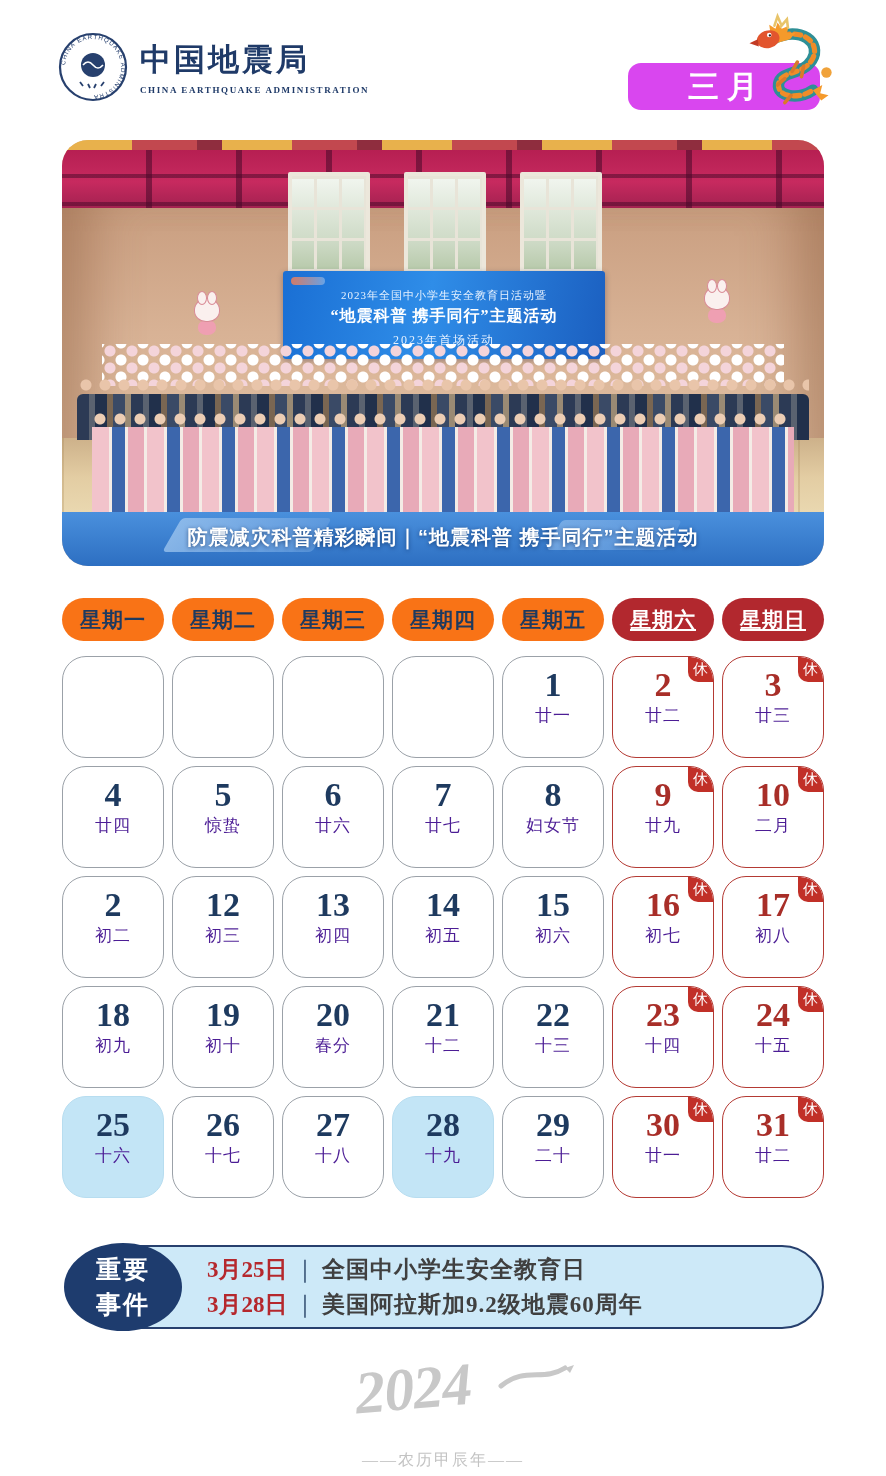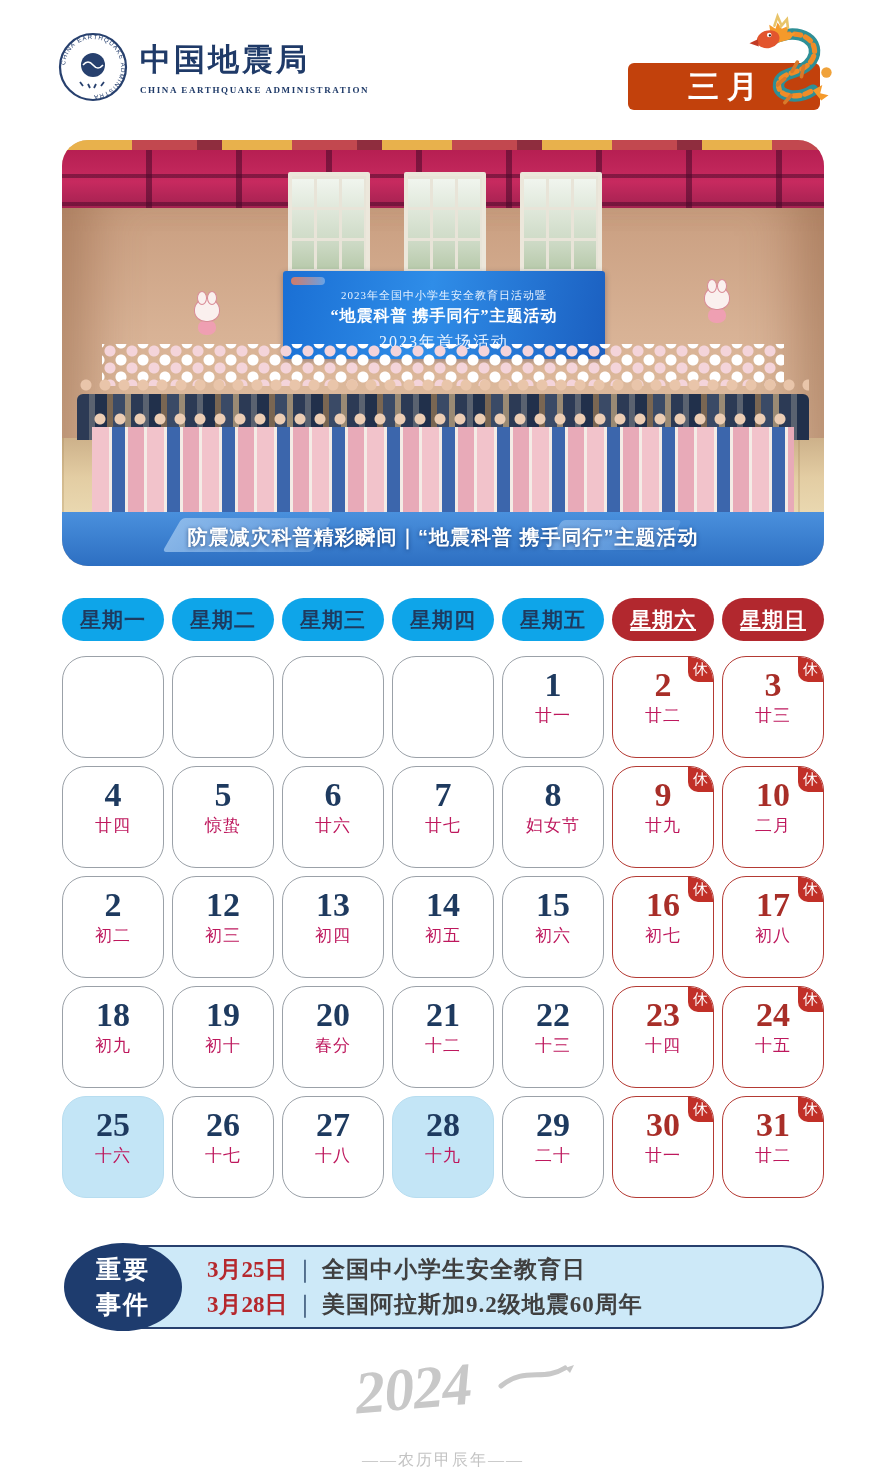--- a/index.html
+++ b/index.html
@@ -12,21 +12,21 @@
   
   .logo-group { position:absolute; left:58px; top:32px; display:flex; align-items:center; }
   .seal { width:70px; height:70px; }
   .org-names { margin-left:12px; }
   .org-cn { font-size:31px; font-weight:bold; color:#1f3a68; letter-spacing:3px; }
   .org-en { font-size:9px; font-weight:bold; color:#1f3a68; letter-spacing:1.6px; margin-top:4px; }
 
   .month-wrap { position:absolute; left:628px; top:8px; width:214px; height:104px; }
   .month-badge {
     position:absolute; left:0; bottom:2px; width:192px; height:47px;
-    background:#c2410c; border-radius:6px; color:#ffffff;
+    background:#d946ef; border-radius:13px; color:#ffffff;
     display:flex; align-items:center; justify-content:center;
     font-size:31px; font-weight:bold; letter-spacing:8px; padding-left:6px;
   }
   .dragon { position:absolute; right:-2px; top:0; width:110px; height:104px; }
 
   
   .photo { position:absolute; left:62px; top:140px; width:762px; height:426px;
            border-radius:26px; overflow:hidden; background:#d9b9a0; }
   .ph-skylight { position:absolute; top:0; left:0; right:0; height:13px; z-index:2;
     background:repeating-linear-gradient(90deg,#e8b14c 0 70px,#c2484f 70px 135px,#8f2d3e 135px 160px); }
@@ -55,21 +55,21 @@
   .mascot .body { width:18px; height:15px; background:#ef9fb2; border-radius:45%; margin:-2px auto 0; }
   .m-left{ left:130px; top:158px; } .m-right{ left:640px; top:146px; }
   .ph-banner { position:absolute; left:221px; top:131px; width:322px; height:88px; z-index:3;
     background:linear-gradient(100deg,#1a6fd4 0%,#2f8de8 45%,#1b5fc0 100%);
     border-radius:3px; color:#ffffff; text-align:center;
     box-shadow:0 2px 6px rgba(0,0,50,.3); }
   .ph-banner .blogo { position:absolute; left:8px; top:6px; width:34px; height:8px; border-radius:4px;
     background:linear-gradient(90deg,#ff7d4d,#ffffff66); opacity:.8; }
   .bl1 { font-size:11px; margin-top:17px; color:#e7f2ff; letter-spacing:1px; }
   .bl2 { font-size:16px; font-weight:bold; margin-top:3px; letter-spacing:1px; }
-  .bl3 { font-size:16px; margin-top:5px; color:#e7f2ff; letter-spacing:2px; }
+  .bl3 { font-size:12px; margin-top:5px; color:#e7f2ff; letter-spacing:2px; }
   .crowd { position:absolute; z-index:4; }
   .crowd-back { left:40px; right:40px; top:204px; height:42px;
     background-image:
       radial-gradient(circle at 8px 7px,#f4d4da 5px,rgba(0,0,0,0) 6px),
       radial-gradient(circle at 8px 7px,#ffffff 5px,rgba(0,0,0,0) 6px);
     background-size:22px 17px,22px 17px; background-position:0 0,11px 9px; }
   .crowd-mid { left:15px; right:15px; top:238px; height:62px; }
   .crowd-mid .heads { height:16px;
     background-image:radial-gradient(circle at 9px 7px,#e9c5aa 5px,rgba(0,0,0,0) 6px);
     background-size:19px 16px; }
@@ -91,32 +91,32 @@
     background:linear-gradient(100deg,#9cc4ee,#5f9ade); transform:skewX(-30deg); opacity:.8; border-radius:4px; }
   .ph-mat .pad2 { position:absolute; right:150px; top:8px; width:120px; height:30px;
     background:linear-gradient(100deg,#8ab8ea,#5f9ade); transform:skewX(-28deg); opacity:.7; border-radius:4px; }
   .ph-caption { position:absolute; left:0; width:100%; bottom:15px; z-index:6; text-align:center;
     color:#ffffff; font-weight:bold; font-size:20px; letter-spacing:1px;
     text-shadow:0 1px 4px rgba(0,30,80,.65); font-family:"Liberation Sans",sans-serif; }
 
   
   .weekday-row { position:absolute; left:62px; top:598px; width:762px;
     display:grid; grid-template-columns:repeat(7,1fr); gap:8px; }
-  .wd-pill { height:43px; border-radius:22px; background:#0ea5e9; color:#1e3a5f;
+  .wd-pill { height:43px; border-radius:22px; background:#f97316; color:#1e3a5f;
     display:flex; align-items:center; justify-content:center;
     font-size:21px; font-weight:bold; letter-spacing:1px; }
   .wd-pill.weekend { background:#b2282e; color:#ffffff;text-decoration:underline; }
 
   
   .calendar-grid { position:absolute; left:62px; top:656px; width:762px;
     display:grid; grid-template-columns:repeat(7,1fr); gap:8px; }
   .cell { position:relative; height:102px; background:#ffffff;
     border:1.6px solid #9ba1a8; border-radius:24px; text-align:center; overflow:hidden; }
   .cell .num { margin-top:9px; font-size:34px; font-weight:bold; color:#1e3a5f; line-height:1.1; }
-  .cell .lunar { margin-top:1px; font-size:17px; color:#be185d; letter-spacing:1px; }
+  .cell .lunar { margin-top:1px; font-size:17px; color:#4c1d95; letter-spacing:1px; }
   .cell.weekend { border-color:#b43a34; }
   .cell.weekend .num { color:#a82e28; }
   .cell.highlight { background:#c3e5f6; border-color:#b7ddf0; }
   .rest { position:absolute; top:0; right:0; width:25px; height:25px; background:#c13028;
     color:#ffffff; font-size:15px; line-height:25px; border-radius:0 22px 0 10px; }
 
   
   .events { position:absolute; left:62px; top:1243px; width:762px; height:88px; }
   .events-box { position:absolute; left:16px; top:2px; width:746px; height:84px;
     background:#cde9f8; border:2px solid #27406e; border-radius:42px; }

